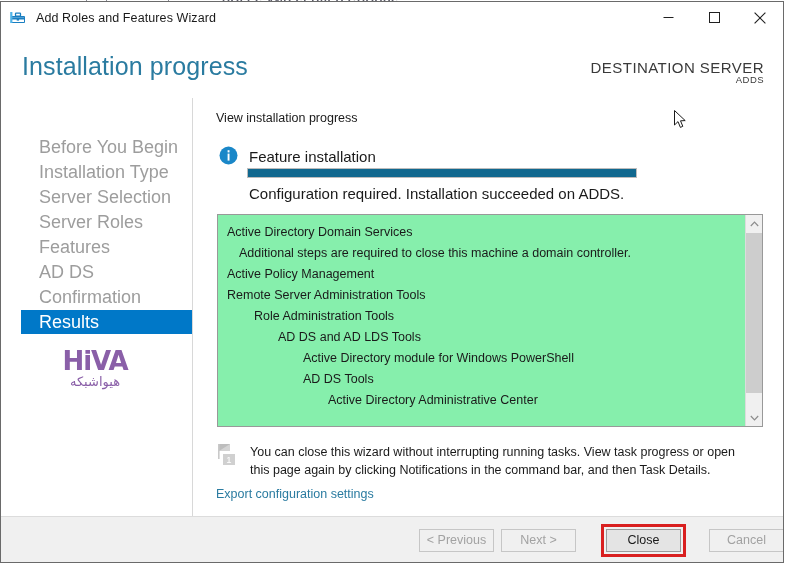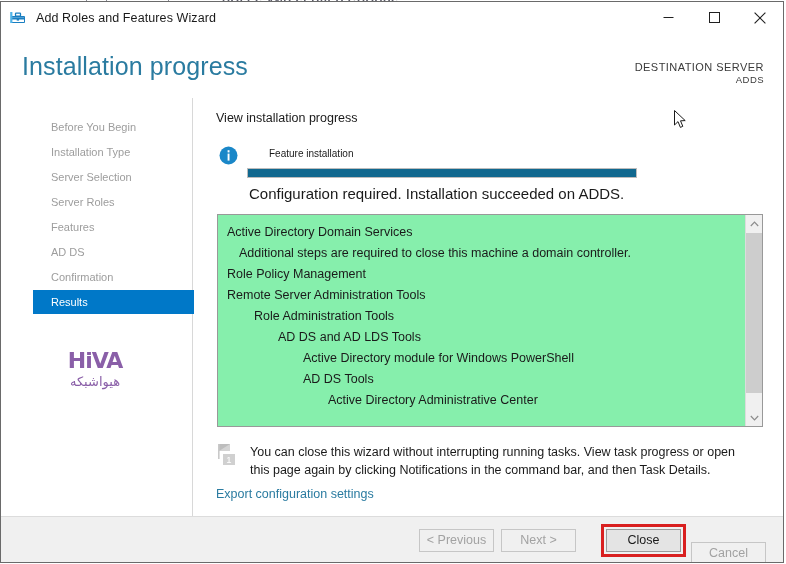--- a/index.html
+++ b/index.html
@@ -113,21 +113,21 @@
     top: 18px;
     font-size: 25px;
     font-weight: normal;
     color: #2a7ba0;
     letter-spacing: 0.1px;
   }
   #dest-server-label {
     position: absolute;
     right: 19px;
     top: 27px;
-    font-size: 11px;
+    font-size: 15px;
     color: #3a3a3a;
     letter-spacing: 0.45px;
     line-height: 13px;
   }
   #dest-server-value {
     position: absolute;
     right: 19px;
     top: 40px;
     font-size: 9.5px;
     color: #3a3a3a;
@@ -141,43 +141,44 @@
     left: 0;
     top: 96px;
     width: 192px;
     height: 419px;
     background: #ffffff;
     border-right: 1px solid #d8d8d8;
     box-sizing: border-box;
   }
   .nav-item {
     position: absolute;
-    left: 32px;
+    left: 20px;
     width: 171px;
     height: 24px;
     line-height: 24px;
     padding-left: 18px;
     box-sizing: border-box;
-    font-size: 11px;
+    font-size: 18px;
     color: #9d9d9d;
     white-space: nowrap;
+    margin-top: 20px;
   }
   .nav-item.selected {
     background: #0078c8;
     color: #ffffff;
   }
   #brand-logo {
     position: absolute;
     left: 52px;
     top: 252px;
     width: 84px;
     text-align: center;
   }
   #brand-mark {
-    font-size: 22px;
+    font-size: 26px;
     font-weight: bold;
     color: #8a5fa8;
     letter-spacing: -1px;
     line-height: 22px;
     font-family: "DejaVu Sans", sans-serif;
   }
   #brand-sub {
     margin-top: 2px;
     font-size: 13px;
     color: #8a5fa8;
@@ -206,23 +207,22 @@
     position: absolute;
     left: 25px;
     top: 48px;
     width: 19px;
     height: 19px;
   }
   #feature-install-label {
     position: absolute;
     left: 55px;
     top: 50px;
-    font-size: 10px;
-    color: #1a1a1a;
-    margin-left: 20px;
+    font-size: 15px;
+    color: #1a1a1a;
   }
   #progress-track {
     position: absolute;
     left: 53px;
     top: 70px;
     width: 390px;
     height: 10px;
     background: #e6e6e6;
     border: 1px solid #bcbcbc;
     box-sizing: border-box;
@@ -363,21 +363,21 @@
     line-height: 21px;
   }
   .footer-btn.enabled {
     color: #1a1a1a;
     background: #e4e4e4;
     border: 1px solid #9a9a9a;
   }
   #btn-previous { left: 418px; }
   #btn-next     { left: 500px; }
   #btn-close    { left: 605px; }
-  #btn-cancel   { left: 690px; margin-top: 13px; }
+  #btn-cancel   { left: 708px; }
   #close-highlight {
     position: absolute;
     left: 600px;
     top: 7px;
     width: 85px;
     height: 33px;
     border: 3px solid #d92020;
     box-sizing: border-box;
     pointer-events: none;
   }
@@ -475,21 +475,21 @@
     <div id="progress-track">
       <div id="progress-fill" style="width: 100%; background: rgb(16, 104, 143);"></div>
     </div>
 
     <div id="status-text">Configuration required. Installation succeeded on ADDS.</div>
 
     <div id="results-box">
       <div id="results-list">
           <div class="result-line indent-0">Active Directory Domain Services</div>
           <div class="result-line indent-1">Additional steps are required to close this machine a domain controller.</div>
-          <div class="result-line indent-0">Role Policy Management</div>
+          <div class="result-line indent-0">Active Policy Management</div>
           <div class="result-line indent-0">Remote Server Administration Tools</div>
           <div class="result-line indent-2">Role Administration Tools</div>
           <div class="result-line indent-3">AD DS and AD LDS Tools</div>
           <div class="result-line indent-4">Active Directory module for Windows PowerShell</div>
           <div class="result-line indent-4">AD DS Tools</div>
           <div class="result-line indent-5">Active Directory Administrative Center</div>
         </div>
       <div id="results-scrollbar">
         <div class="sb-arrow" id="sb-arrow-up">
           <svg width="9" height="6" viewBox="0 0 9 6">

